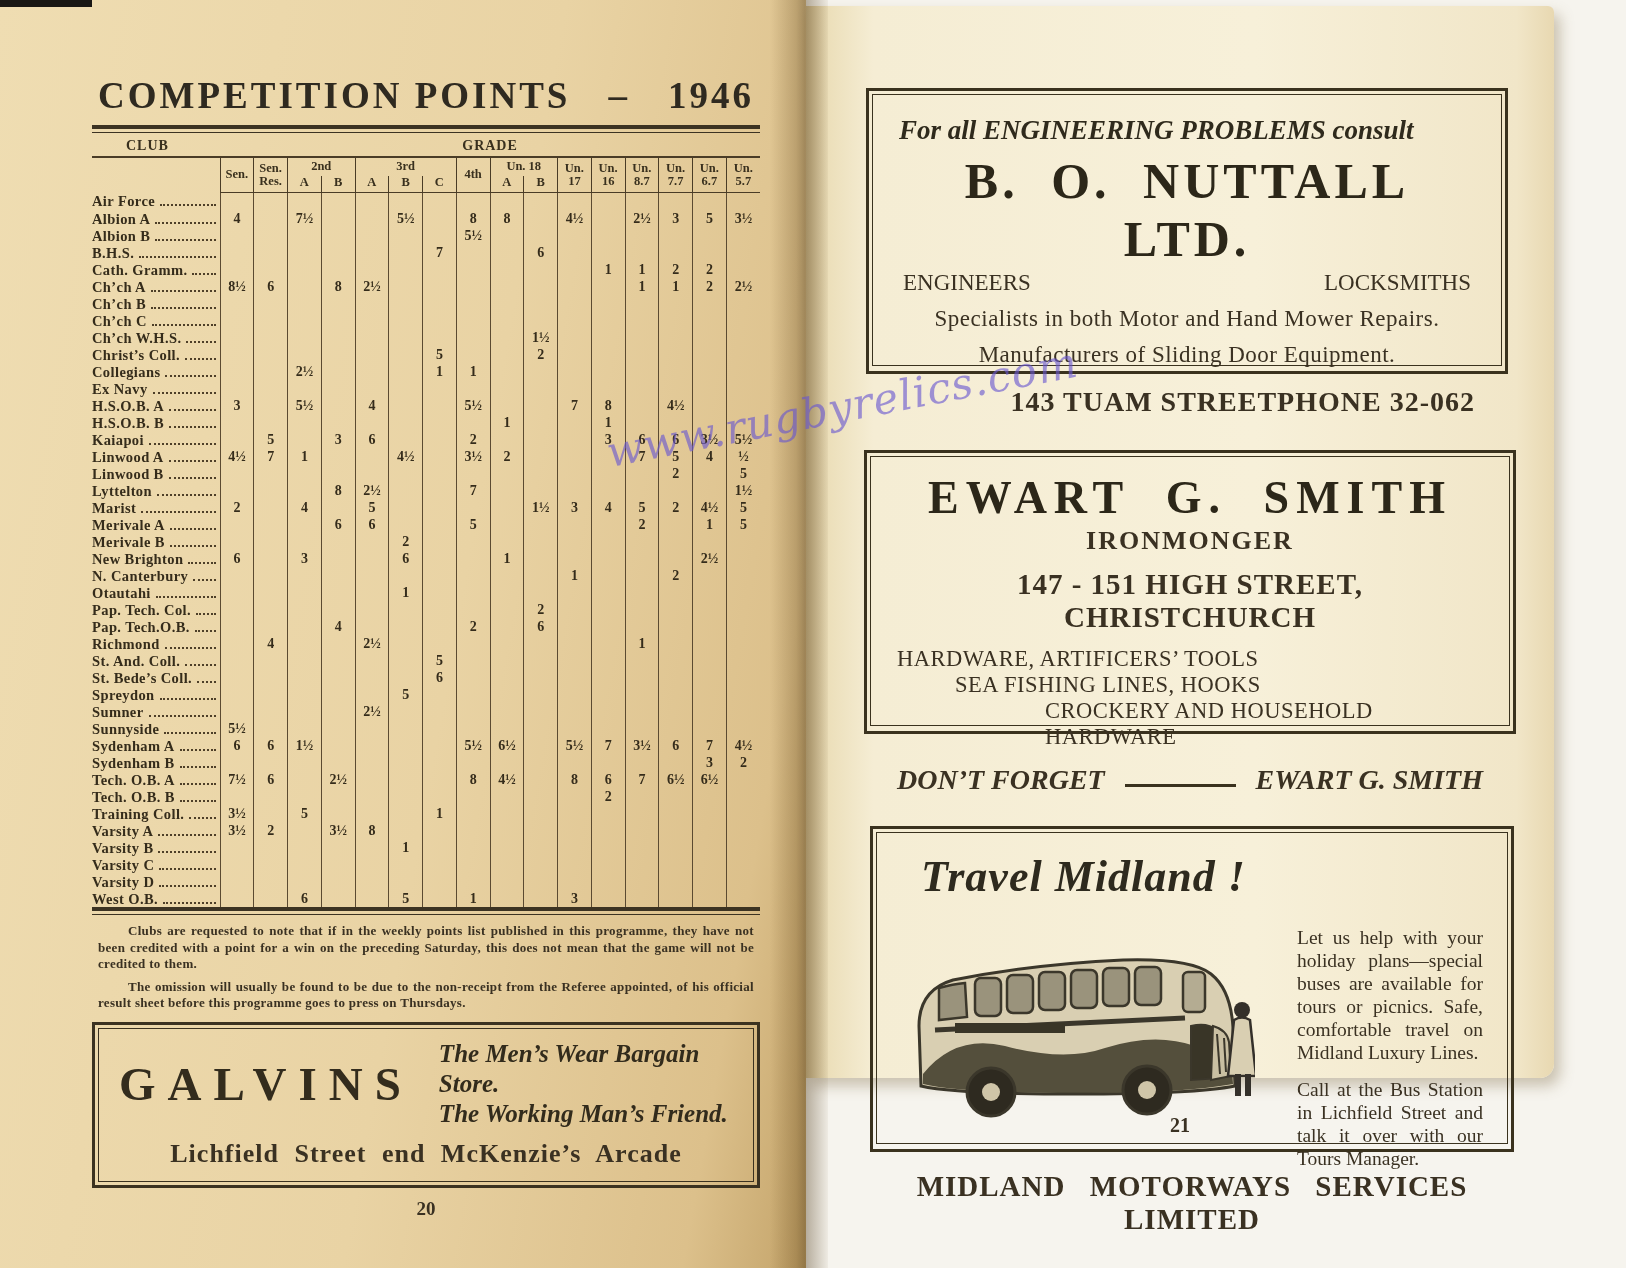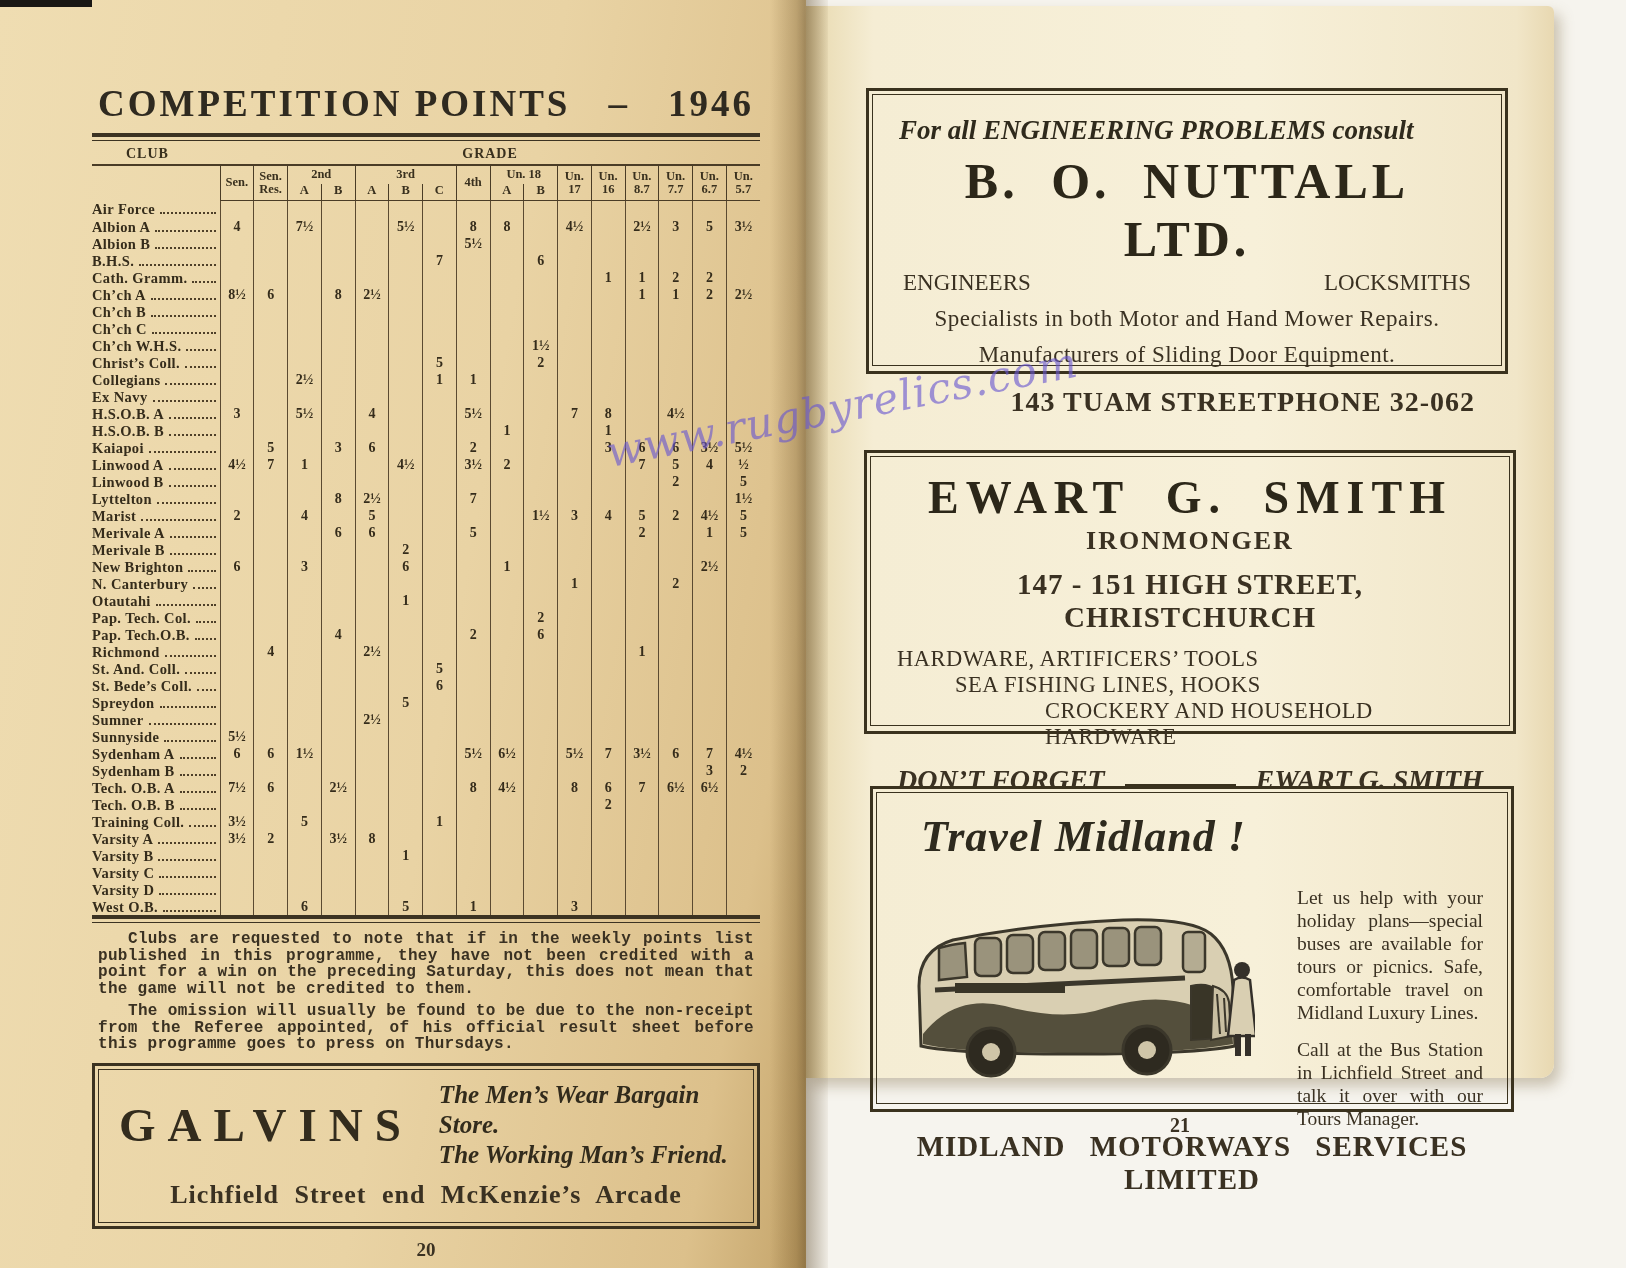--- a/index.html
+++ b/index.html
@@ -28,21 +28,21 @@
   .scan-artifact{position:absolute;left:0;top:0;width:92px;height:7px;background:#191714;}
   .watermark{
     position:absolute;left:612px;top:428px;
     font-family:"DejaVu Serif",serif;font-style:italic;
     font-size:42px;letter-spacing:1px;
     color:rgba(104,86,208,.62);
     transform:rotate(-11deg);transform-origin:left bottom;
     z-index:50;pointer-events:none;white-space:nowrap;
   }
   
-  .lp-inner{position:absolute;left:92px;top:12px;width:668px;}
+  .lp-inner{position:absolute;left:92px;top:4px;width:668px;}
   .page-title{
     margin-top:70px;display:flex;justify-content:center;align-items:baseline;gap:38px;
     font-size:37px;font-weight:700;letter-spacing:3px;color:#2f2a20;
   }
   .title-rule{margin-top:8px;border-top:4px solid #3c3322;border-bottom:1px solid #3c3322;height:3px;}
   table.points{border-collapse:collapse;table-layout:fixed;width:668px;margin-top:4px;}
   table.points col.c-club{width:128px;}
   table.points col.c-val{width:33.75px;}
   .grade-row th{font-size:14px;font-weight:700;letter-spacing:1px;border-bottom:2px solid #4a3c26;padding:1px 0 2px 0;}
   .grade-row .club-label{text-align:left;padding-left:34px;}
@@ -53,21 +53,21 @@
   .club-spacer{border-bottom:0;}
   tbody td{height:17px;padding:0;font-size:14px;font-weight:700;text-align:center;line-height:16px;color:#352c1b;}
   td.val{border-left:1px solid #5b4a31;}
   td.club-cell{text-align:right;white-space:nowrap;overflow:hidden;}
   .club-flex{display:flex;align-items:flex-end;}
   .club-flex .nm{font-size:14.5px;letter-spacing:.4px;}
   .club-flex .dots{flex:1;border-bottom:2px dotted #4e3f28;margin:0 4px 3px 5px;min-width:0;}
   .table-endrule{border-top:4px solid #3c3322;border-bottom:1.5px solid #3c3322;height:3px;}
   .weekly{margin-top:8px;padding:0 6px;}
   .weekly-heading{text-align:center;font-size:15.5px;font-weight:700;letter-spacing:2.5px;}
-  .weekly p{margin:6px 0 0 0;font-size:16px;font-weight:700;line-height:16.5px;text-align:justify;text-indent:30px;letter-spacing:.3px;font-family:Liberation Mono, monospace;}
+  .weekly p{margin:6px 0 0 0;font-size:13px;font-weight:700;line-height:16.5px;text-align:justify;text-indent:30px;letter-spacing:.3px;}
   .galvins{margin-top:10px;border:3px solid #3b3220;}
   .galvins-in{border:1px solid #3b3220;margin:3px;padding:10px 20px 12px 20px;}
   .galvins-top{display:flex;align-items:center;gap:26px;}
   .galvins-name{font-size:47px;font-weight:700;letter-spacing:12px;color:#332c1d;}
   .galvins-tag{font-style:italic;font-weight:700;font-size:25px;line-height:30px;color:#322b1c;}
   .galvins-address{text-align:center;font-size:26px;font-weight:700;margin-top:10px;letter-spacing:1px;word-spacing:8px;}
   .page-num{ text-align:center;font-size:19px;font-weight:700;margin-top:10px;}
   
   .adbox{position:absolute;border:3px solid #3a321e;background:transparent;}
   .adbox-in{border:1px solid #3a321e;margin:3px;height:calc(100% - 8px);box-sizing:border-box;}
@@ -82,21 +82,21 @@
   .smith-in{padding:14px 26px;display:flex;flex-direction:column;}
   .smith-name{text-align:center;font-size:46px;font-weight:700;letter-spacing:7px;word-spacing:18px;color:#2c2719;}
   .smith-role{text-align:center;font-size:26px;font-weight:700;letter-spacing:2px;margin-top:2px;}
   .smith-address{text-align:center;font-size:29px;font-weight:700;letter-spacing:1px;margin-top:12px;}
   .smith-line{font-size:22.5px;letter-spacing:.5px;line-height:26px;}
   .smith-line.l1{margin-top:12px;}
   .smith-line.l2{margin-left:58px;}
   .smith-line.l3{margin-left:148px;}
   .smith-foot{display:flex;align-items:flex-end;font-style:italic;font-weight:700;font-size:28px;margin-top:14px;}
   .smith-foot .rule{flex:1;border-bottom:3px solid #3a321e;margin:0 20px 9px 20px;}
-  .midland{left:64px;top:780px;width:638px;height:320px;}
+  .midland{left:64px;top:820px;width:638px;height:320px;}
   .midland-in{padding:12px 18px;position:relative;}
   .midland-heading{font-style:italic;font-weight:700;font-size:44px;margin:6px 0 0 26px;letter-spacing:1px;color:#2e2a1e;}
   .midland-body{display:flex;margin-top:4px;gap:38px;}
   .midland-bus{flex:0 0 360px;}
   .midland-text{flex:1;font-size:19.5px;line-height:23px;text-align:justify;padding:20px 6px 0 4px;}
   .midland-text p{margin:0 0 14px 0;}
   .midland-foot{text-align:center;font-size:29px;font-weight:700;letter-spacing:1px;word-spacing:16px;margin-top:-14px;}
   .page-num-right{position:absolute;left:0;width:748px;top:1108px;text-align:center;font-size:20px;font-weight:700;}
 </style>
 </head>

